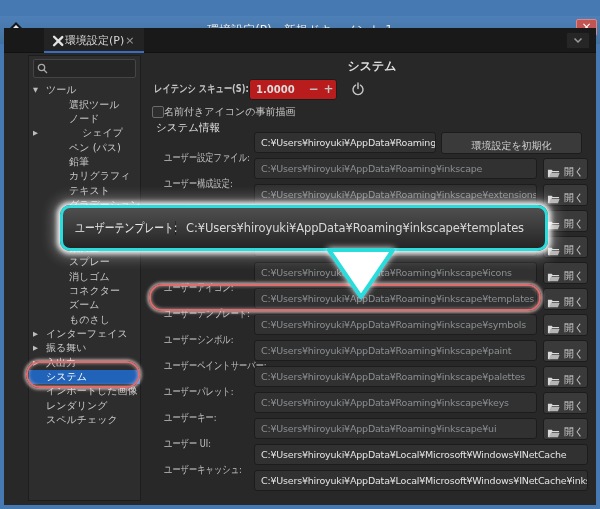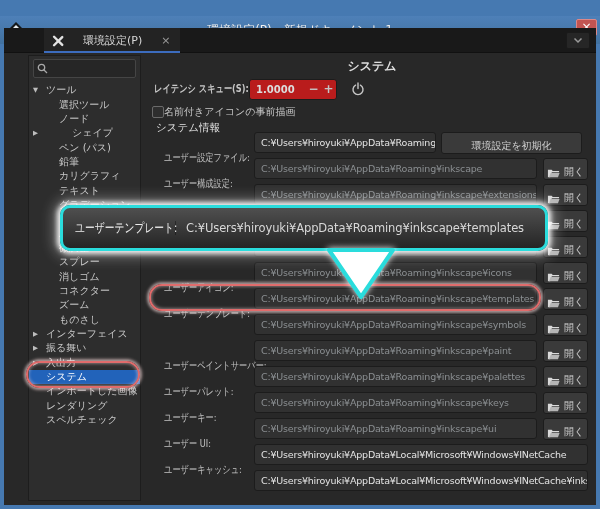--- a/index.html
+++ b/index.html
@@ -31,21 +31,21 @@
     position:absolute; left:4px; top:28px; width:592px; height:477px;
     background:#282828;
   }
   
   .tabbar {
     position:absolute; left:0; top:0; width:592px; height:25px;
     background:#191919; border-bottom:1px solid #111;
   }
   .tab {
     position:absolute; left:40px; top:0; height:25px; padding:0 10px 0 8px;
-    display:flex; align-items:center; gap:19px; background:#232323; cursor:pointer;
+    display:flex; align-items:center; gap:1px; background:#232323; cursor:pointer;
   }
   .tab-underline { position:absolute; left:0; bottom:0; width:100%; height:2.5px; background:#3C6CBE; }
   .tab-label { color:#d8d8d8; font-size:11px; white-space:nowrap; }
   .tab-close { color:#9a9a9a; font-size:11px; }
   .tab-overflow {
     position:absolute; right:6px; top:4px; width:24px; height:17px;
     background:#262626; border:1px solid #1a1a1a; border-radius:2px;
     display:flex; align-items:center; justify-content:center; cursor:pointer;
   }
   
@@ -66,21 +66,21 @@
     font-size:10px; width:78px; font-family:"DejaVu Sans", sans-serif;
   }
   .tree { position:absolute; left:0; top:27px; width:111px; }
   .tree-item {
     position:relative; height:14.35px; display:flex; align-items:center;
     color:#c9c9c9; font-size:10px; white-space:nowrap; cursor:pointer;
   }
   .tree-item .expander { width:9px; font-size:6.5px; color:#bdbdbd; margin-left:4px; }
   .tree-item.lvl0 .tree-label { margin-left:4px; }
   .tree-item.lvl0.noexp .tree-label { margin-left:17px; }
-  .tree-item.lvl1 .tree-label { margin-left:30px; }
+  .tree-item.lvl1 .tree-label { margin-left:40px; }
   .tree-item.selected { background:#2263BA; color:#fff; }
 
   
   .main { position:absolute; left:145px; top:0; width:446px; height:450px; }
   .page-title {
     position:absolute; left:0; top:4px; width:100%; text-align:center;
     color:#dedede; font-size:12px; font-weight:600;
   }
   .jp-narrow { display:inline-block; transform:scaleX(0.78); transform-origin:0 50%; white-space:nowrap; }
 
@@ -385,20 +385,21 @@
               </div>
               <div class="row-btn open-btn">
                 <svg width="13" height="11" viewBox="0 0 14 11">
                   <path d="M1 1.5h4l1.2 1.3H13v1.4H5.2L3.4 9.5H1z" fill="#d9d9d9"></path>
                   <path d="M3.9 5h9.6l-1.7 4.5H2.2z" fill="#b5b5b5"></path>
                 </svg>
                 <span>開く</span>
               </div>
             </div>
             <div class="info-row">
+              <span class="row-label"><span class="jp-narrow">ユーザーシンボル:</span></span>
               <div class="field">
                 <span class="field-value">C:¥Users¥hiroyuki¥AppData¥Roaming¥inkscape¥symbols</span>
               </div>
               <div class="row-btn open-btn">
                 <svg width="13" height="11" viewBox="0 0 14 11">
                   <path d="M1 1.5h4l1.2 1.3H13v1.4H5.2L3.4 9.5H1z" fill="#d9d9d9"></path>
                   <path d="M3.9 5h9.6l-1.7 4.5H2.2z" fill="#b5b5b5"></path>
                 </svg>
                 <span>開く</span>
               </div>

